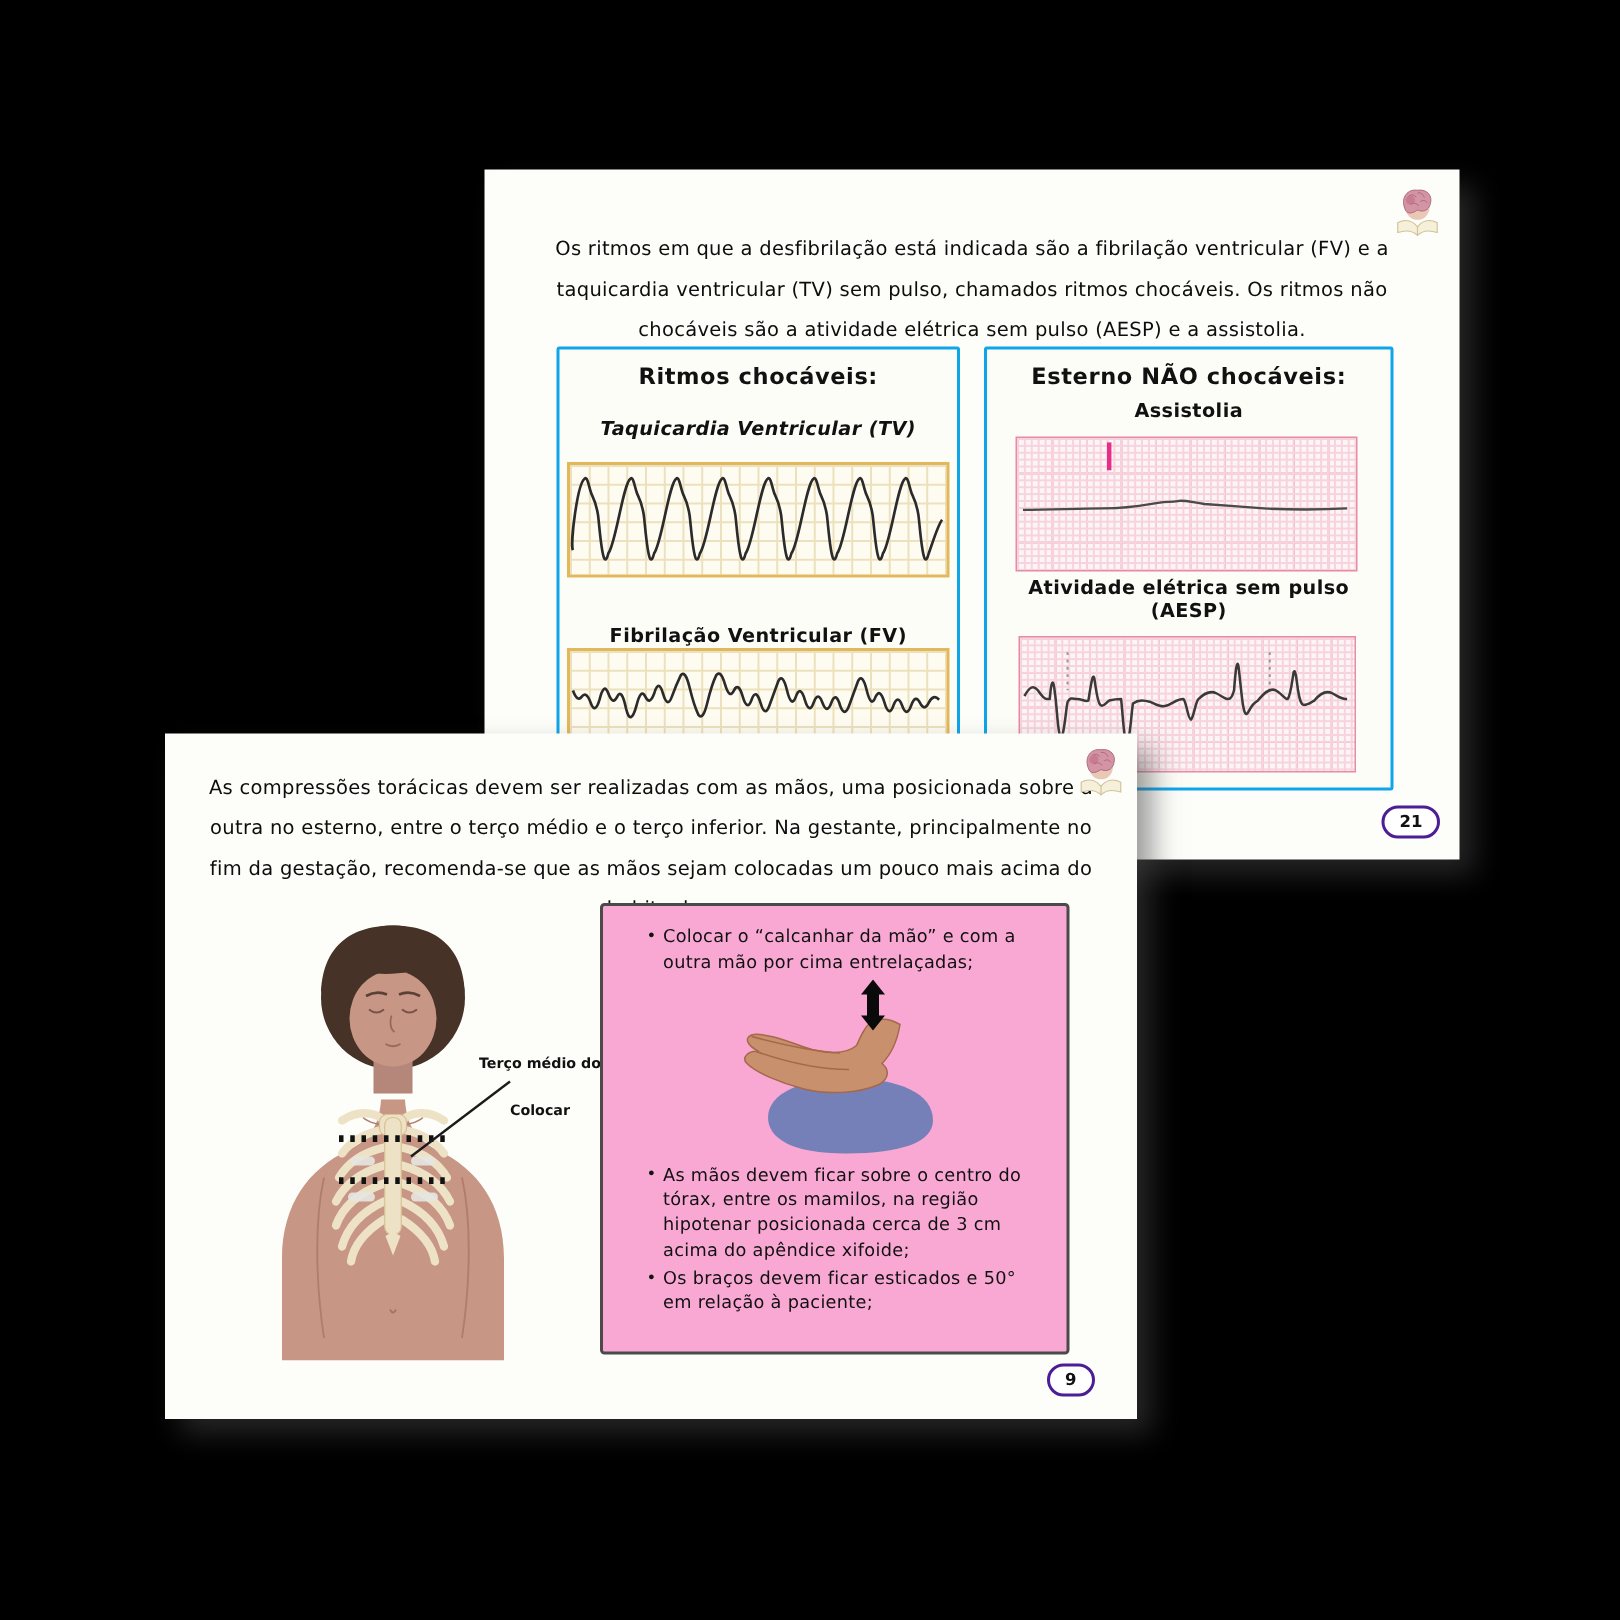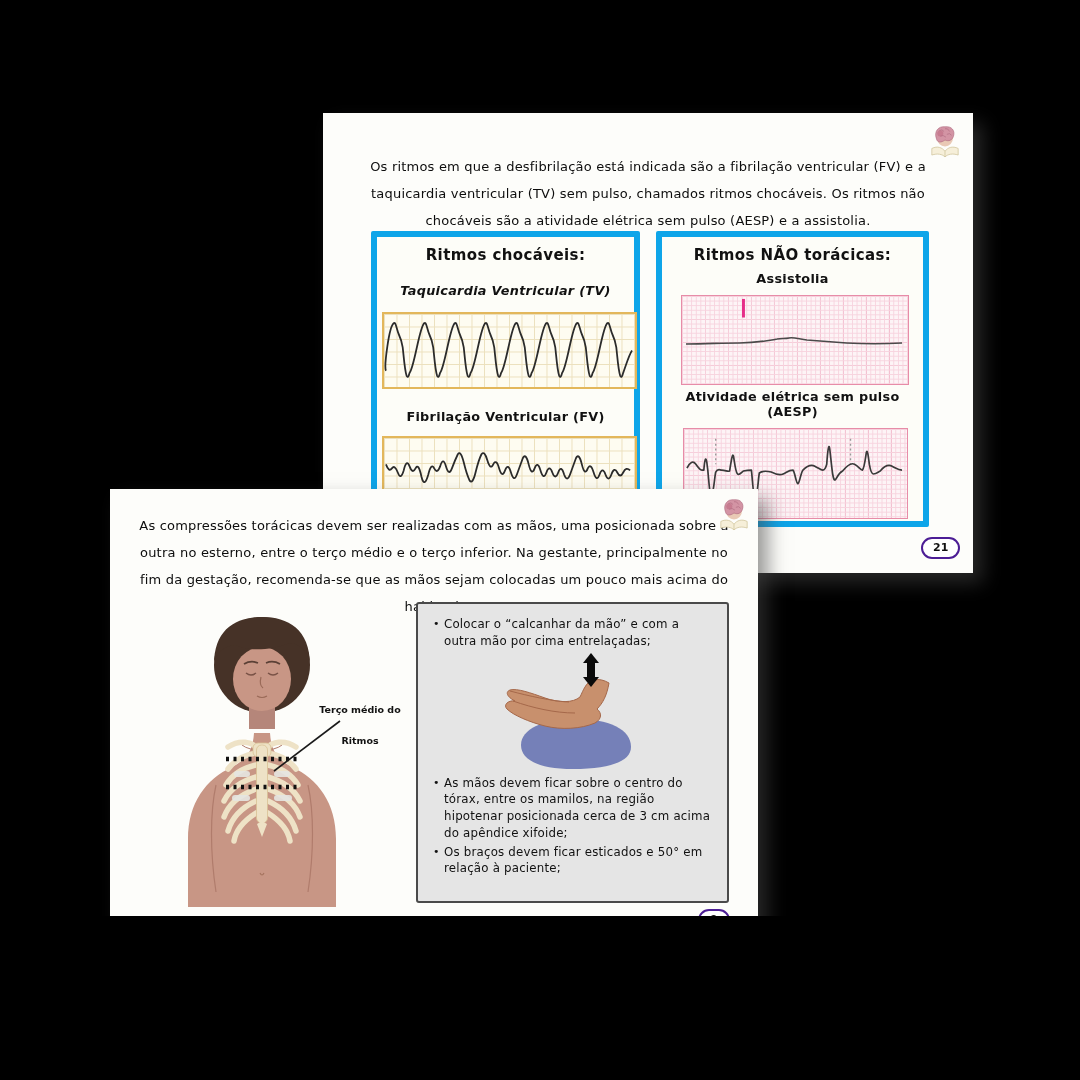--- a/index.html
+++ b/index.html
@@ -1,30 +1,30 @@
 <!DOCTYPE html>
 <html><head>
 <meta charset="utf-8">
 <style>
   html,body{margin:0;padding:0;background:#000;}
-  .canvas{position:relative;width:1080px;height:916px;background:#000;overflow:hidden;
+  .canvas{position:relative;width:1080px;height:1080px;background:#000;overflow:hidden;
           font-family:"DejaVu Sans",sans-serif;color:#111;}
   .slide{position:absolute;background:#fdfdfa;box-shadow:10px 10px 18px rgba(70,70,70,.55);}
   .slide-back{left:323px;top:113px;width:650px;height:460px;z-index:1;}
   .slide-front{left:110px;top:489px;width:648px;height:457px;z-index:2;}
 
   .mascot{position:absolute;width:32px;height:38px;}
   .slide-back .mascot{left:606px;top:11px;}
   .slide-front .mascot{left:608px;top:8px;}
 
   .intro{margin:0;text-align:center;font-size:13px;line-height:27px;letter-spacing:.2px;color:#0d0d0d;}
   .slide-back .intro{padding:40px 30px 0 30px;}
   .slide-front .intro{padding:23px 26px 0 26px;}
 
-  .rhythm-box{position:absolute;border:6px solid #0ea5e9;border-radius:2px;background:#fdfdf8;box-sizing:border-box;}
+  .rhythm-box{position:absolute;border:2px solid #0ea5e9;border-radius:2px;background:#fdfdf8;box-sizing:border-box;}
   .box-left{left:48px;top:118px;width:269px;height:296px;}
   .box-right{left:333px;top:118px;width:273px;height:296px;}
   .rhythm-box h2{position:absolute;width:100%;margin:0;text-align:center;font-size:15px;
                  font-weight:bold;letter-spacing:.4px;}
   .rhythm-box h3{position:absolute;width:100%;margin:0;text-align:center;font-size:12.8px;
                  font-weight:bold;letter-spacing:.3px;}
   .ecg{position:absolute;box-sizing:border-box;}
   .ecg svg{display:block;width:100%;height:100%;}
   .ecg-yellow{border:2px solid #e3b75b;background-color:#fefcf1;
     background-image:linear-gradient(#ece0bd 1px,transparent 1px),
@@ -32,39 +32,39 @@
     background-size:12.5px 12.5px;}
   .ecg-pink{border:1px solid #e78ca8;background-color:#fdf4f6;
     background-image:
       linear-gradient(#f7d3de 1px,transparent 1px),
       linear-gradient(90deg,#f7d3de 1px,transparent 1px),
       linear-gradient(#eb9cb6 1px,transparent 1px),
       linear-gradient(90deg,#eb9cb6 1px,transparent 1px);
     background-size:4.6px 4.6px,4.6px 4.6px,23px 23px,23px 23px;}
   .tv-ecg{left:5px;top:75px;width:255px;height:77px;}
   .fv-ecg{left:5px;top:199px;width:255px;height:77px;}
-  .tv-title{top:46px;font-style:italic;} .fv-title{top:172px;}
+  .tv-title{top:46px;font-style:italic;} .fv-title{top:184px;}
   .shock-title{top:9px;} .nonshock-title{top:9px;}
   .asys-title{top:34px;} .aesp-title{top:152px;}
   .asys-ecg{left:19px;top:58px;width:228px;height:90px;}
   .aesp-ecg{left:21px;top:191px;width:225px;height:91px;}
 
   .badge{position:absolute;border:2px solid #4c1d95;border-radius:12px;background:#fff;
          font-size:11px;font-weight:bold;color:#111;padding:2px 10px;line-height:14px;}
   .slide-back .badge{left:598px;top:424px;}
   .slide-front .badge{left:588px;top:420px;}
 
   .anatomy{position:absolute;left:40px;top:118px;width:270px;height:300px;}
   .anatomy svg{position:absolute;left:0;top:0;width:270px;height:300px;}
   .anat-label{position:absolute;left:156px;top:80px;width:108px;text-align:center;
               font-size:9.5px;font-weight:bold;line-height:1.55;color:#111;}
   .anat-label span{display:block;margin-top:16px;}
 
   .instr-box{position:absolute;left:290px;top:113px;width:313px;height:301px;box-sizing:border-box;
-             border:2px solid #4a4a4a;border-radius:3px;background:#e5e5e5;padding:12px 14px 6px 14px;margin-left:16px;}
+             border:2px solid #4a4a4a;border-radius:3px;background:#f9a8d4;padding:12px 14px 6px 28px;}
   .instr-box ul{margin:0;padding:0;list-style:none;}
   .instr-box li{position:relative;padding-left:12px;font-size:11.8px;line-height:1.42;
                 letter-spacing:.2px;margin-bottom:2px;font-weight:500;}
   .instr-box li::before{content:"•";position:absolute;left:1px;top:0;font-size:11px;}
   .hand-fig{width:240px;height:118px;margin:3px auto 4px auto;}
   .hand-fig svg{display:block;width:240px;height:118px;}
 </style>
 </head>
 <body>
 
@@ -111,21 +111,21 @@
             Q90,46 93,34 Q96,22 99,16 Q102,12 105,22 Q108,32 111,26 Q114,20 117,30 Q120,40 123,32
             Q126,24 129,34 Q132,44 135,36 Q138,28 141,20 Q144,14 147,26 Q150,38 153,30 Q156,22 159,32
             Q162,42 165,34 Q168,26 171,34 Q174,42 177,34 Q180,26 183,36 Q186,44 189,36 Q192,28 195,20
             Q198,14 201,26 Q204,38 207,30 Q210,24 213,34 Q216,44 219,36 Q222,28 225,36 Q228,44 231,36
             Q234,28 237,34 Q240,40 243,34 Q246,28 250,32"></path>
         </svg>
       </div>
     </div>
 
     <div class="rhythm-box box-right">
-      <h2 class="nonshock-title">Ritmos NÃO torácicas:</h2>
+      <h2 class="nonshock-title">Esterno NÃO chocáveis:</h2>
       <h3 class="asys-title">Assistolia</h3>
       <div class="ecg ecg-pink asys-ecg">
         <svg viewBox="0 0 228 90" preserveAspectRatio="none">
           <path d="M62,3 L62,22" stroke="#e62e88" stroke-width="3"></path>
           <path fill="none" stroke="#4a4a4a" stroke-width="1.6" d="M4,49
             C24,49 40,48 58,48 C76,48 84,46 96,44 C100,43 104,44 108,43 C112,42 118,44 126,45
             C140,46 152,47 166,48 C184,49 204,49 222,48"></path>
         </svg>
       </div>
       <h3 class="aesp-title">Atividade elétrica sem pulso (AESP)</h3>
@@ -207,21 +207,21 @@
 
         <g stroke="#111" stroke-width="4.5" stroke-dasharray="3 4.5">
           <path d="M76,152 H148"></path>
           <path d="M76,180 H148"></path>
         </g>
 
         <line x1="190" y1="114" x2="124" y2="164" stroke="#1a1a1a" stroke-width="1.6"></line>
       </svg>
       <div class="anat-label">
         <span>Terço médio do</span>
-        <span>Ritmos</span>
+        <span>Colocar</span>
       </div>
     </div>
 
     <div class="instr-box">
       <ul>
         <li>Colocar o “calcanhar da mão” e com a outra mão por cima entrelaçadas;</li>
       </ul>
       <div class="hand-fig">
         <svg viewBox="0 0 240 118">
 

